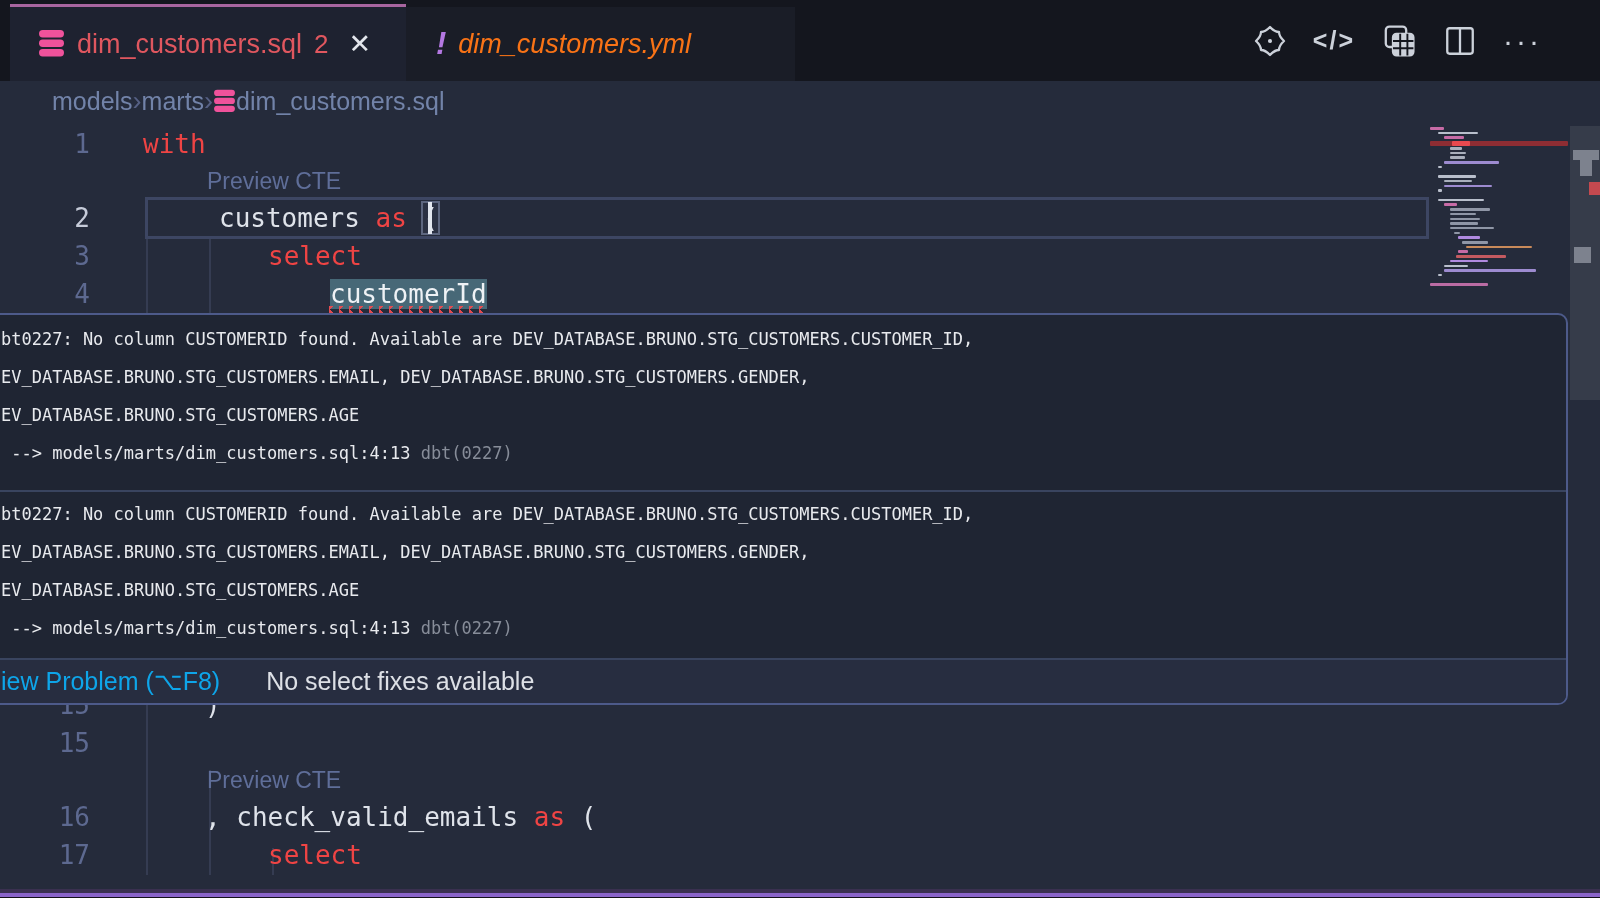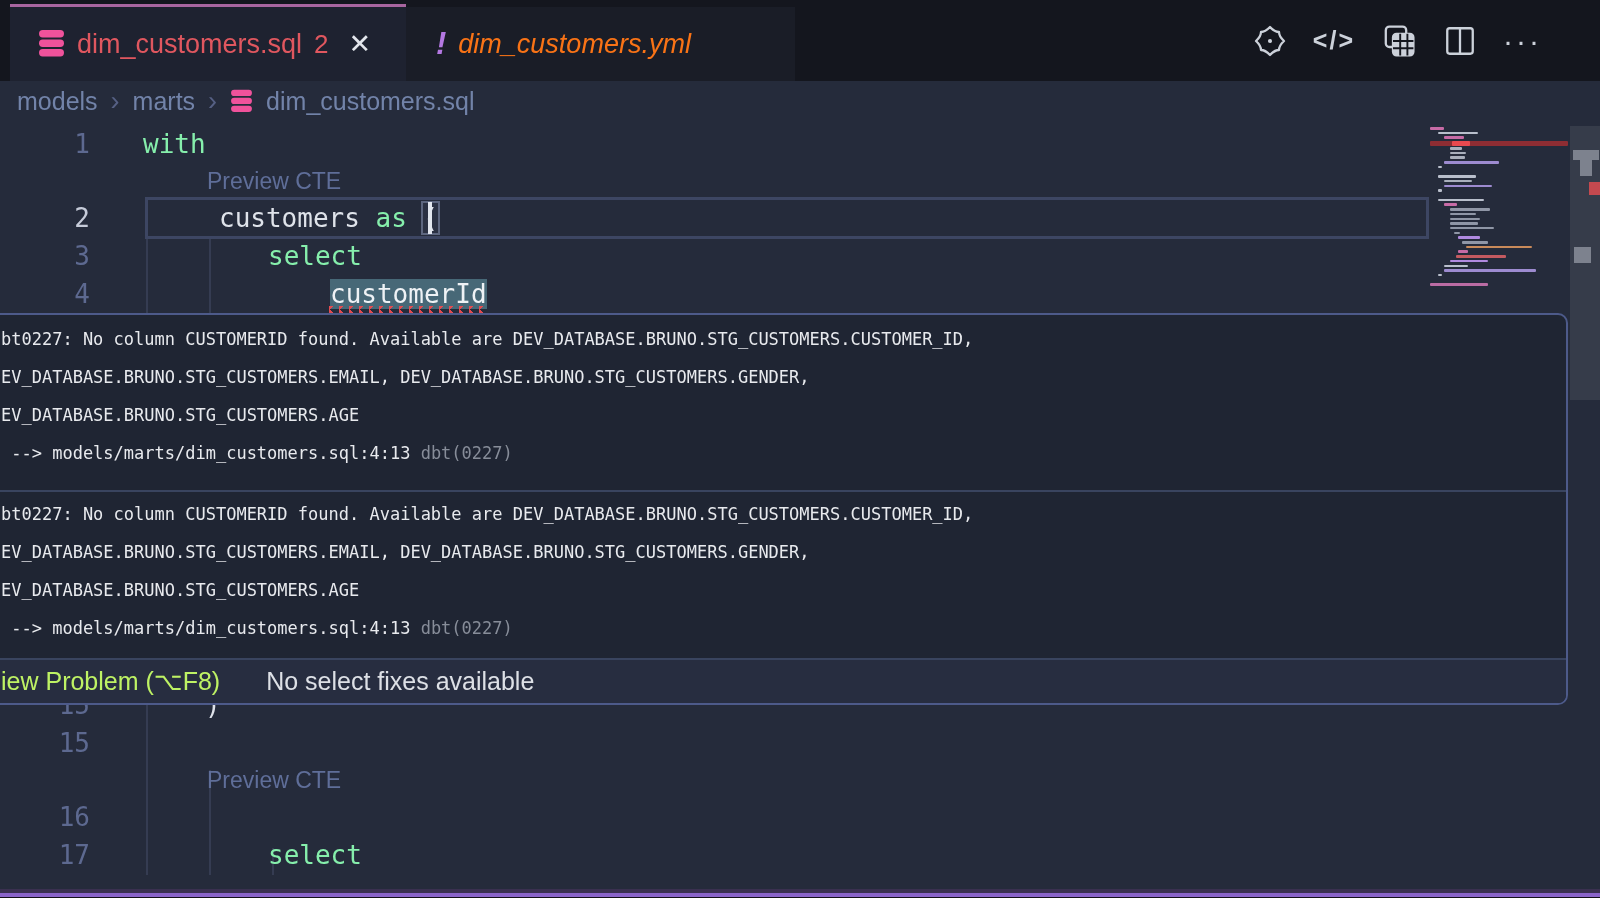--- a/index.html
+++ b/index.html
@@ -20,31 +20,31 @@
   .warn-glyph { color:#b478e2; font-size:31px; font-weight:bold; font-style:italic; }
   .tab2 .tab-label { color:#f97316; font-style:italic; }
   .toolbar { position:absolute; right:0; top:0; height:81px; display:flex; align-items:center;
              gap:26px; padding-right:58px; color:#ccd1da; }
   .tbtn { display:flex; align-items:center; justify-content:center; cursor:pointer; }
   .code-glyph { font-size:25px; font-weight:bold; letter-spacing:2px; color:#ccd1da; }
   .more-glyph { font-size:30px; letter-spacing:3px; color:#ccd1da; }
 
   
   .breadcrumb { position:absolute; left:0; top:81px; width:1268px; height:41px;
-                display:flex; align-items:center; padding-left:17px; gap:13px;
+                display:flex; align-items:center; padding-left:52px; 
                 font-size:25px; color:#7283a9; }
   .crumb-sep { color:#566084; font-size:27px; }
   .crumb { cursor:pointer; }
   .row { position:absolute; left:0; width:1600px; height:38px; }
   .ln { position:absolute; left:0; top:0; width:90px; text-align:right;
         font-family:"DejaVu Sans Mono", monospace; font-size:26px; line-height:38px; color:#5d6990; }
   .ln.cur { color:#c6cbd9; }
   .ct { position:absolute; top:0; font-family:"DejaVu Sans Mono", monospace;
         font-size:26px; line-height:38px; white-space:pre; color:#dfe3ea; }
-  .kw { color:#86efac; }
+  .kw { color:#ef4444; }
   .lens { position:absolute; left:207px; font-size:23px; line-height:36px; color:#5f6e99; cursor:pointer; }
   .linebox { position:absolute; left:145px; top:197px; width:1284px; height:42px;
              border:3px solid #3d4663; }
   .guide { position:absolute; width:2px; background:#353c52; }
   .bracket { outline:2px solid #5d667f; background:#2b3143; }
   .cursor { position:absolute; left:428px; top:202px; width:4px; height:32px; background:#e2e6ee; }
   .sel { background:#476877; color:#eef2f5; }
   .squiggle { position:absolute; left:329px; top:306px; width:157px; height:7px;
       background:
         linear-gradient(135deg, #e34b50 3px, transparent 0) 0 0/10px 7px repeat-x,
@@ -59,21 +59,21 @@
   
   .popup { position:absolute; left:-18px; top:313px; width:1586px; height:392px;
            background:#1f2533; border:2px solid #4d5a8a; border-radius:10px; z-index:10; }
   .diagline { position:absolute; left:17px; font-family:"DejaVu Sans Mono", monospace;
               font-size:17px; line-height:38px; white-space:pre; color:#e8eaee; }
   .dim { color:#878d99; }
   .divider { position:absolute; left:0; width:100%; height:2px; background:#39445f; }
   .pfooter { position:absolute; left:0; top:343px; width:100%; height:45px; background:#272d40;
              border-top:2px solid #39445f; border-radius:0 0 8px 8px;
              display:flex; align-items:center; padding-left:17px; font-size:25px; }
-  .plink { color:#bef264; cursor:pointer; white-space:pre; }
+  .plink { color:#0ea5e9; cursor:pointer; white-space:pre; }
   .pmsg { color:#dde0e6; margin-left:46px; }
 
   
   .accent-bottom-a { position:absolute; left:0; top:889px; width:1600px; height:4px; background:#3a3050; }
   .accent-bottom-b { position:absolute; left:0; top:893px; width:1600px; height:4px; background:#8a64c9; }
   .accent-bottom-c { position:absolute; left:0; top:897px; width:1600px; height:1px; background:#141019; }
 
   svg { display:block; }
 </style>
 </head>
@@ -220,20 +220,21 @@
     <span class="ct" style="left:205px;">)</span>
   </div>
   <div class="row" style="top:724px;">
     <span class="ln">15</span>
   </div>
 
   <div class="lens" style="top:762px;">Preview CTE</div>
 
   <div class="row" style="top:798px;">
     <span class="ln">16</span>
+    <span class="ct" style="left:205px;"><span>, </span><span>check_valid_emails </span><span class="kw">as</span><span> (</span></span>
   </div>
 
   <div class="row" style="top:836px;">
     <span class="ln">17</span>
     <span class="ct kw" style="left:268px;">select</span>
   </div>
 
   <div class="popup">
     <div class="diagline" style="top:5px;">bt0227: No column CUSTOMERID found. Available are DEV_DATABASE.BRUNO.STG_CUSTOMERS.CUSTOMER_ID,</div>
     <div class="diagline" style="top:43px;">EV_DATABASE.BRUNO.STG_CUSTOMERS.EMAIL, DEV_DATABASE.BRUNO.STG_CUSTOMERS.GENDER,</div>

